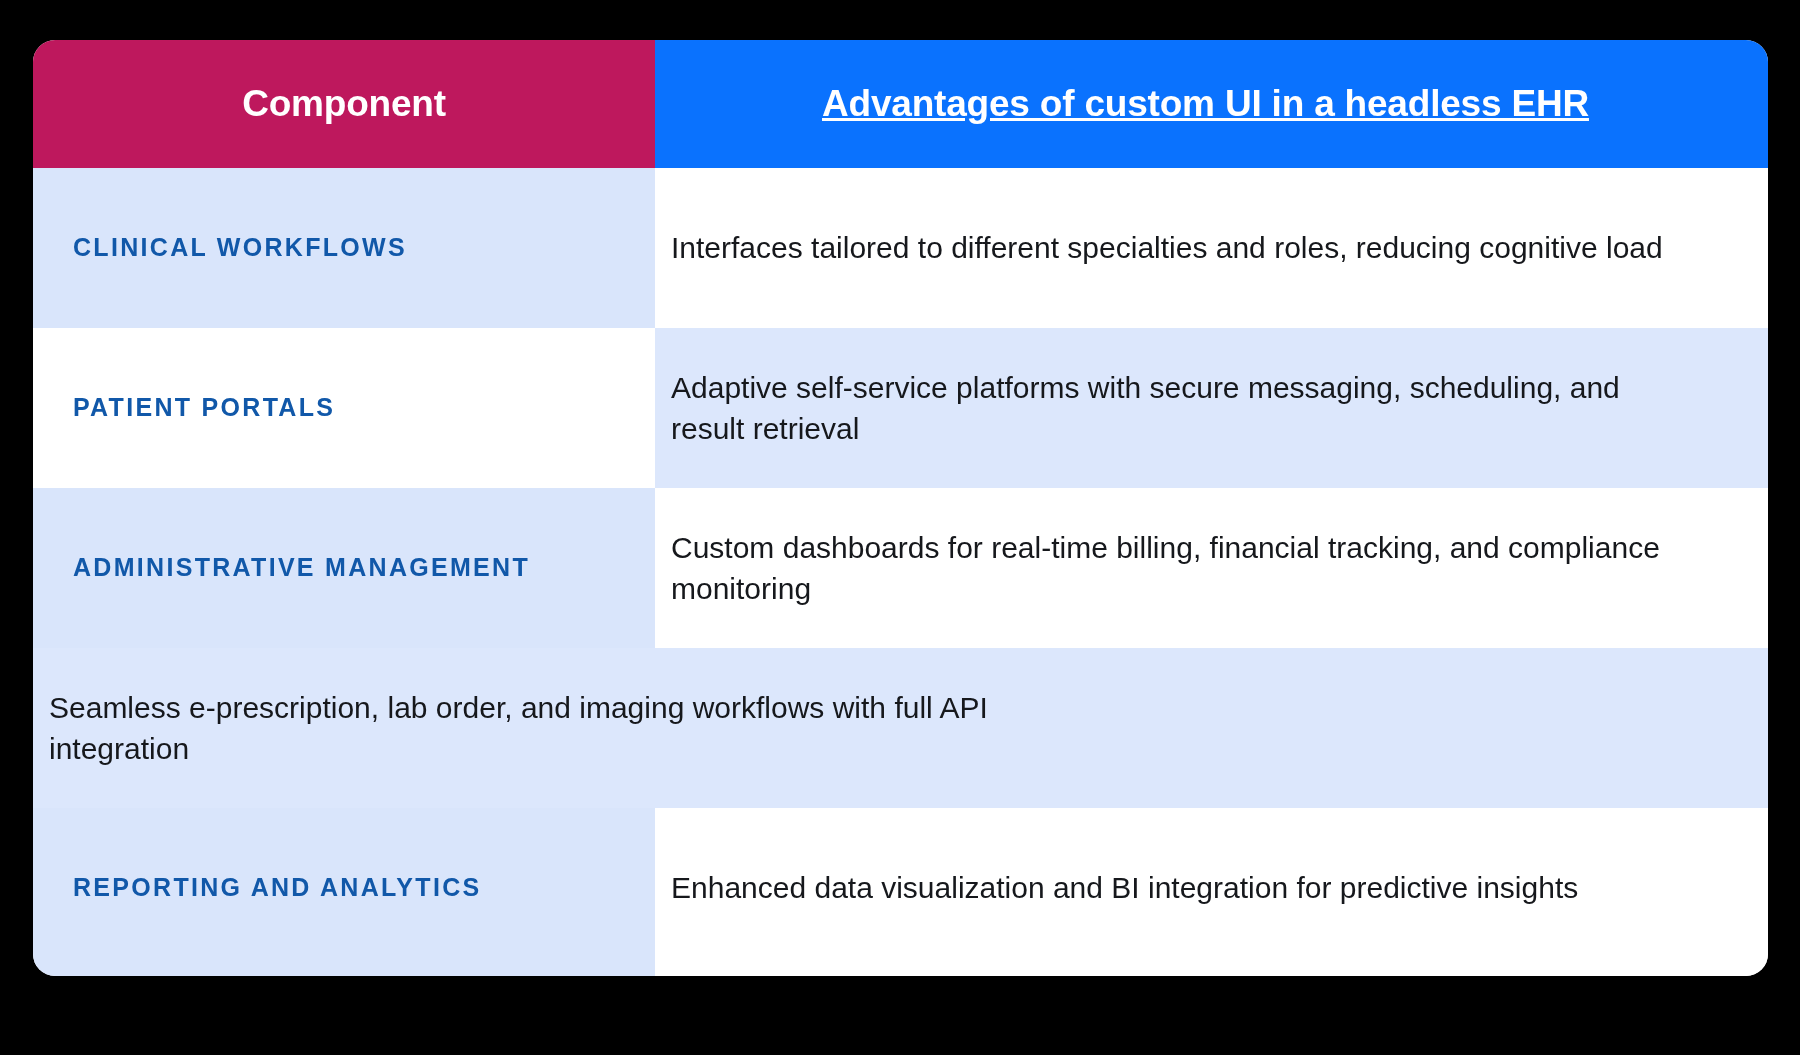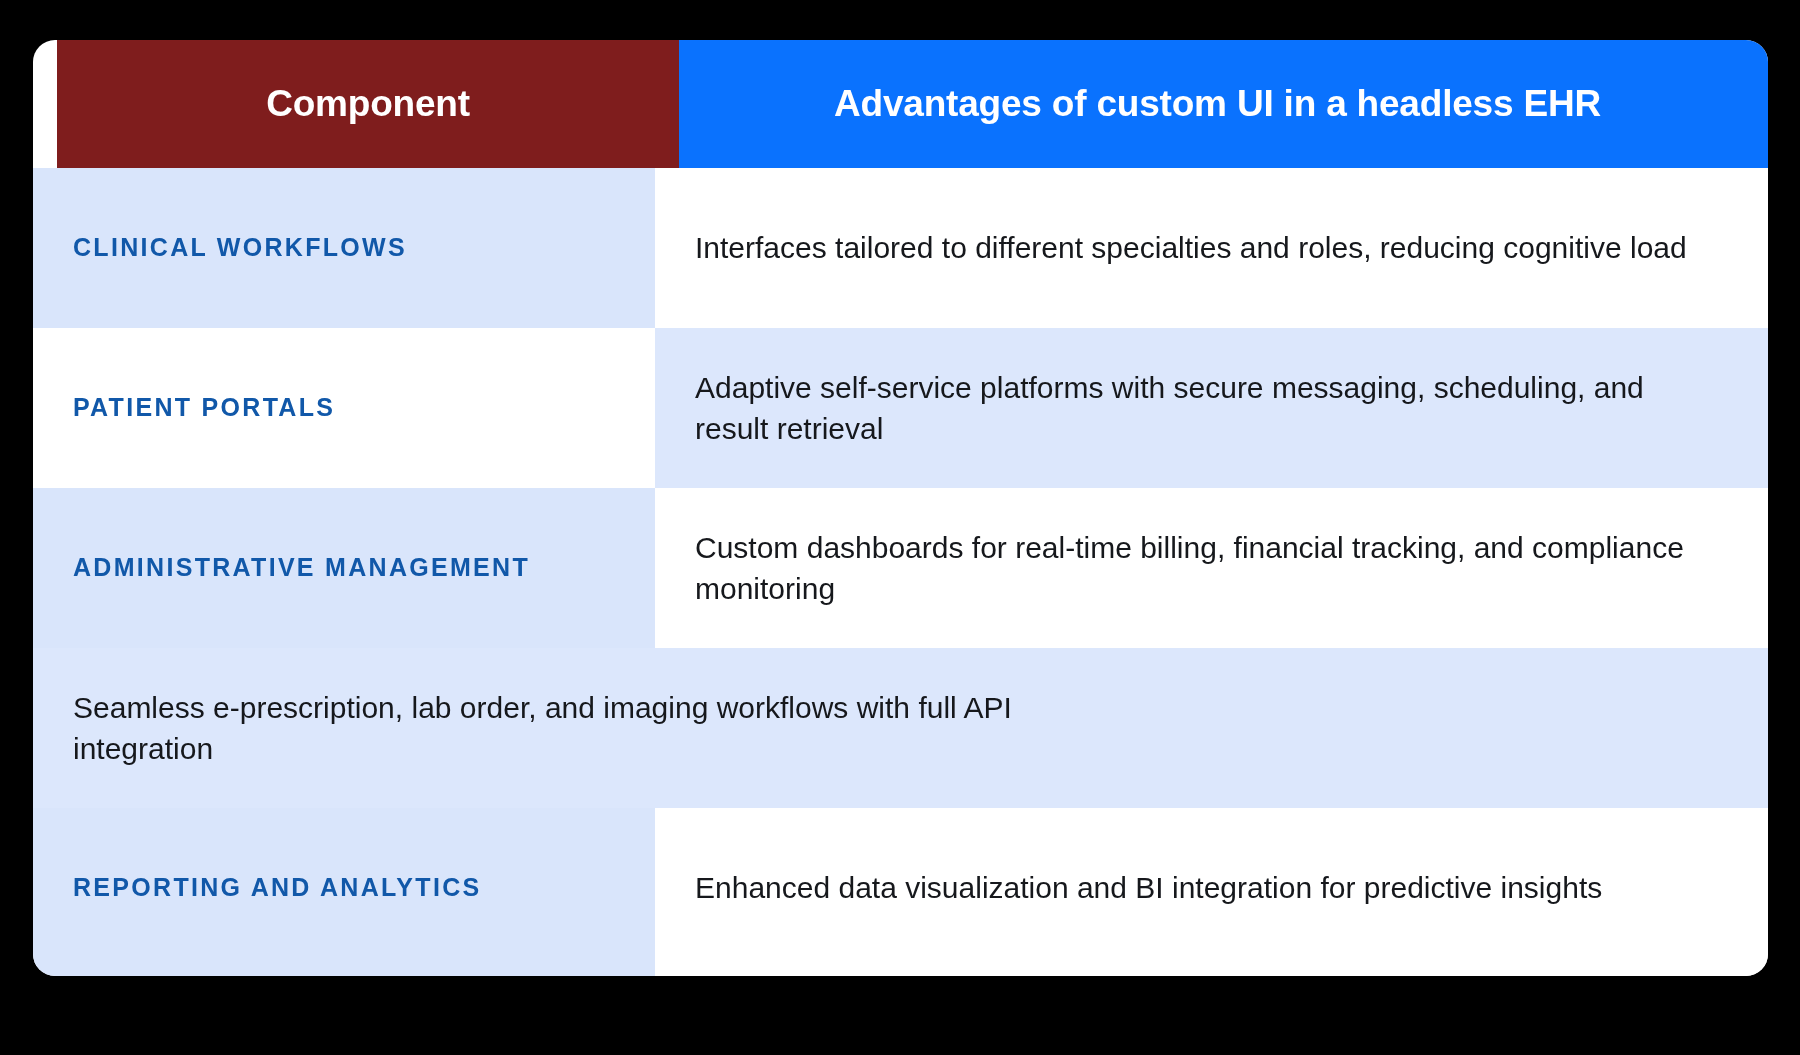--- a/index.html
+++ b/index.html
@@ -48,27 +48,27 @@
     box-sizing: border-box;
     color: #ffffff;
     font-weight: 700;
     font-size: 37px;
     letter-spacing: -0.2px;
     line-height: 1.1;
   }
   .th-component {
     width: 622px;
     flex: 0 0 622px;
-    background: #7f1d1d;
-    margin-left: 24px;
+    background: #be185d;
   }
   .th-advantages {
     flex: 1 1 auto;
     background: #0A72FE;
     padding-right: 12px;
+    text-decoration: underline;
   }
 
   
   .table-body {
     display: block;
     width: 100%;
   }
   .row {
     display: flex;
     width: 100%;
@@ -82,21 +82,21 @@
     display: flex;
     align-items: center;
     padding: 0 40px;
     min-height: 160px;
   }
   .cell-desc {
     flex: 1 1 auto;
     box-sizing: border-box;
     display: flex;
     align-items: center;
-    padding: 0 34px 0 40px;
+    padding: 0 34px 0 16px;
     min-height: 160px;
   }
 
   
   .row:nth-child(odd)  .cell-label { background: #D9E5FB; }
   .row:nth-child(even) .cell-label { background: #FFFFFF; }
   .row:nth-child(odd)  .cell-desc  { background: #FFFFFF; }
   .row:nth-child(even) .cell-desc  { background: #DCE7FC; }
 
   .label-text {

